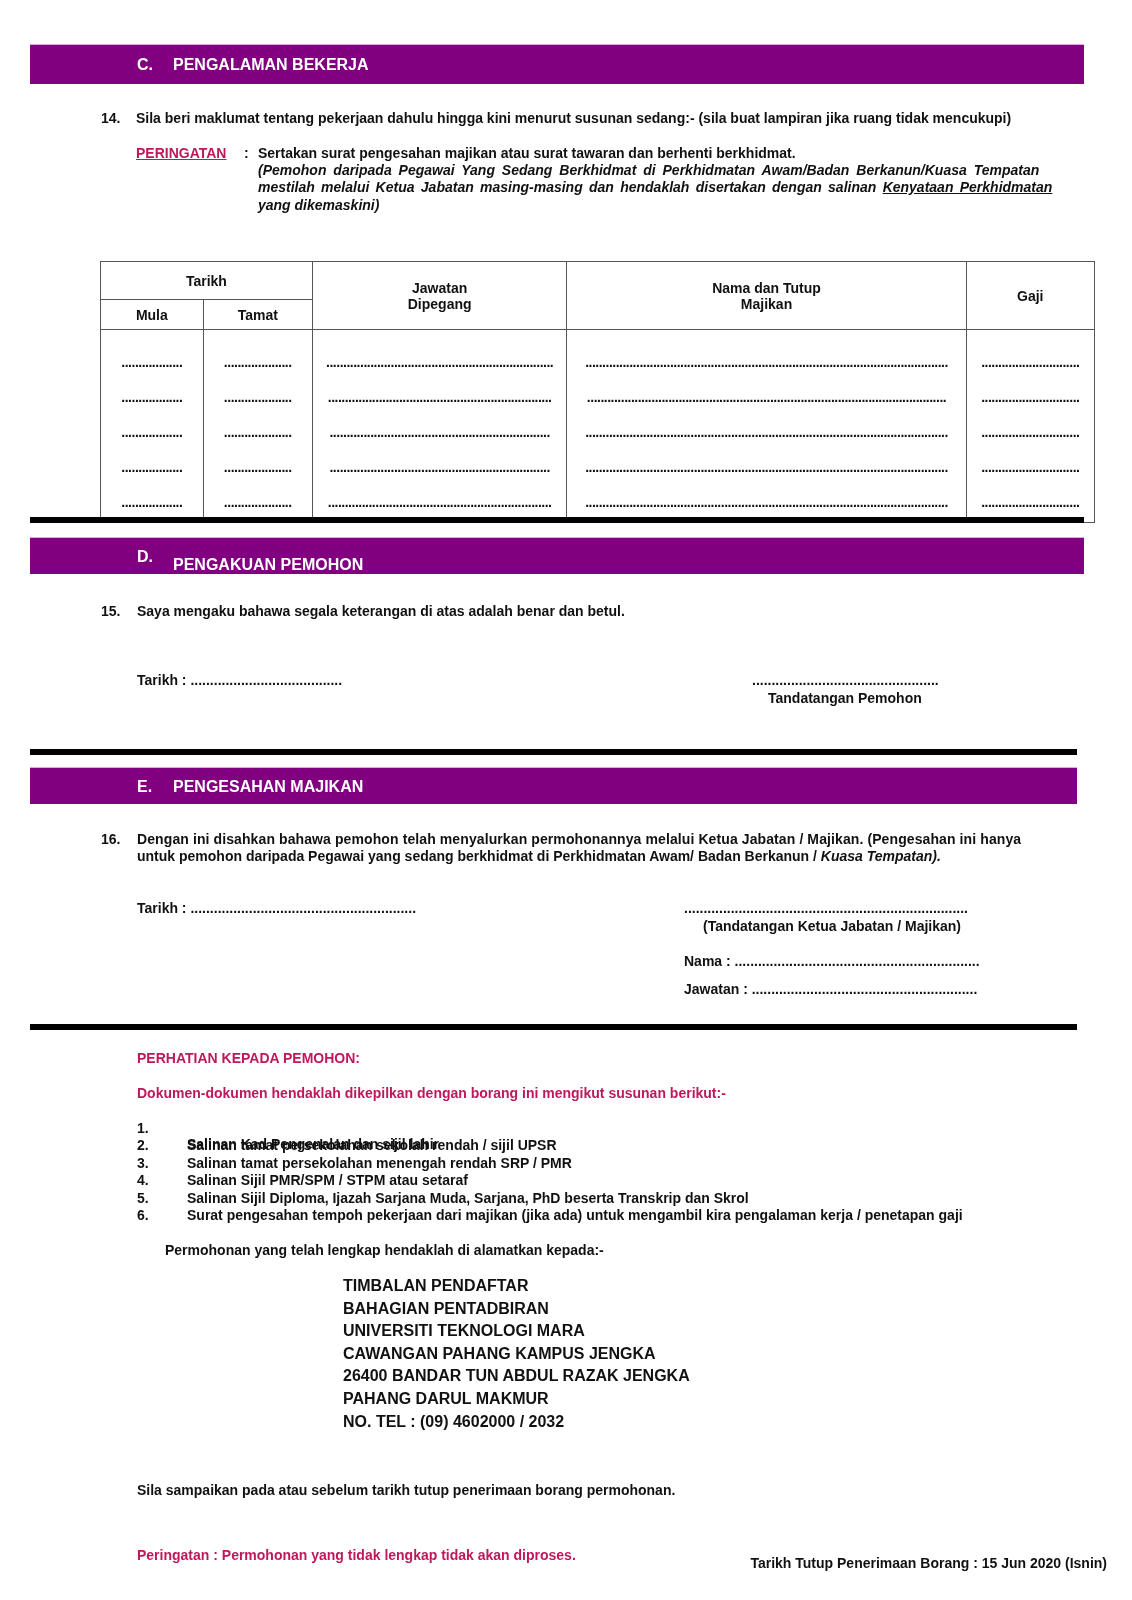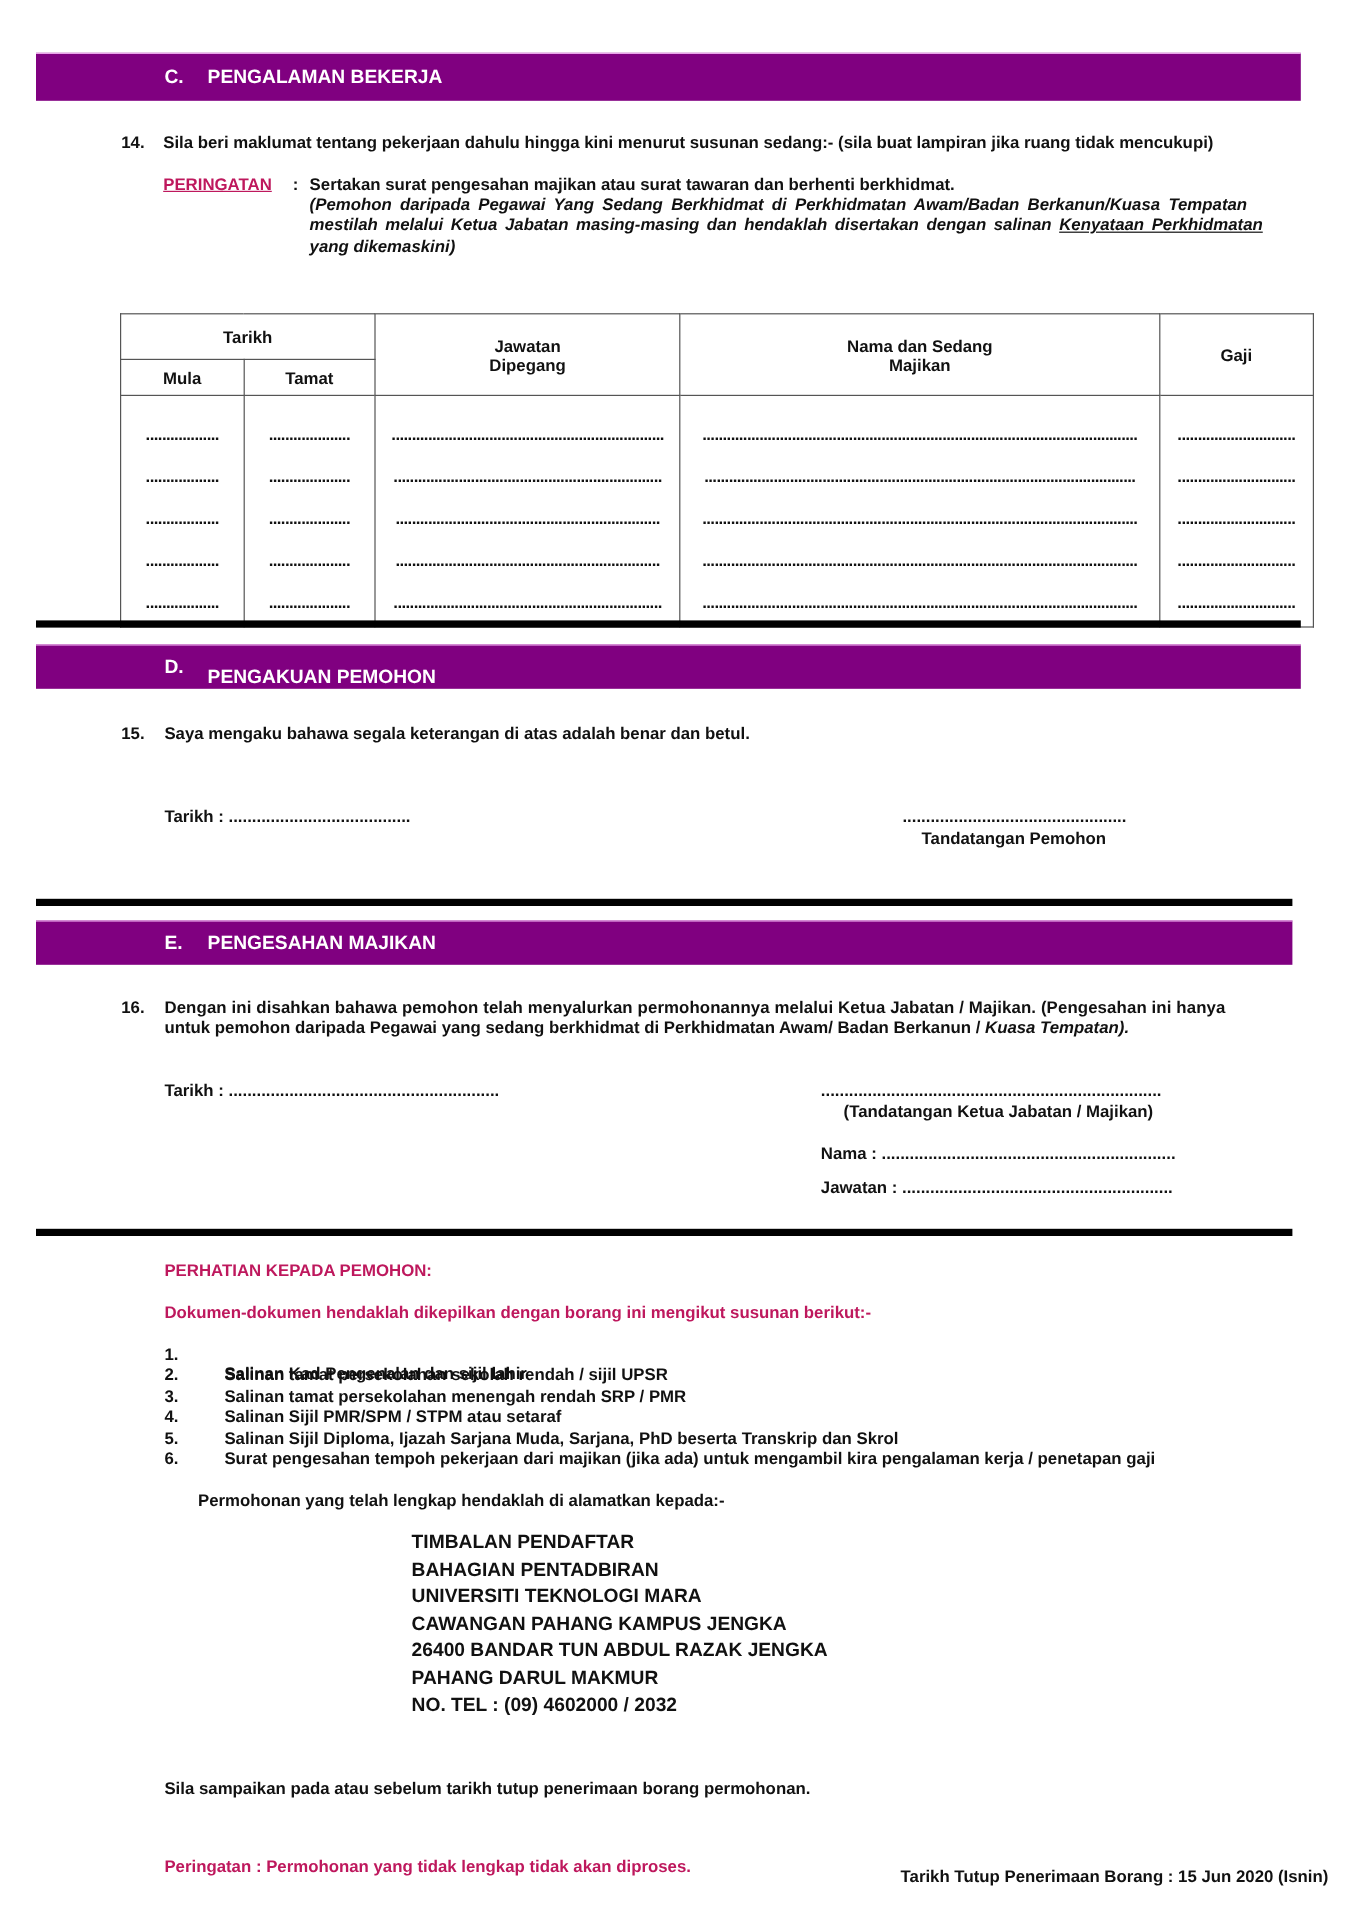--- a/index.html
+++ b/index.html
@@ -64,21 +64,21 @@
       <col style="width:120px">
   </colgroup>
   <thead>
     <tr style="height:38px;">
       <th colspan="2">Tarikh</th>
       <th rowspan="2">
         <div>Jawatan</div>
         <div>Dipegang</div>
       </th>
       <th rowspan="2">
-        <div>Nama dan Sedang</div>
+        <div>Nama dan Tutup</div>
         <div>Majikan</div>
       </th>
       <th rowspan="2">Gaji</th>
     </tr>
     <tr style="height:30px;">
       <th>Mula</th>
       <th>Tamat</th>
     </tr>
   </thead>
   <tbody>

